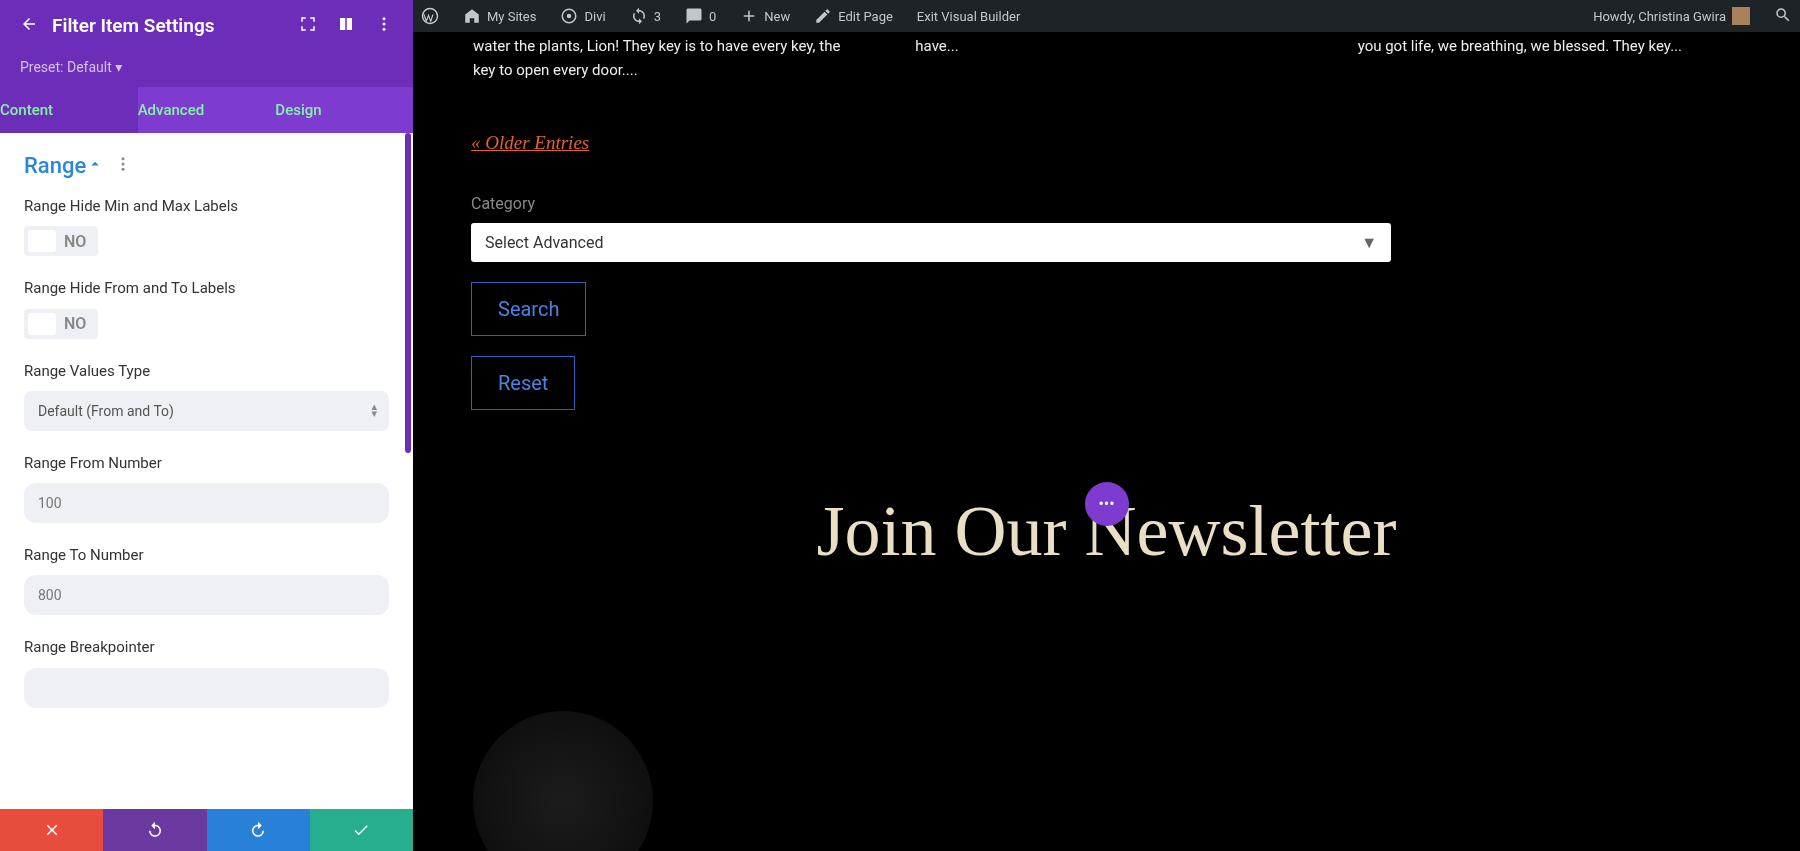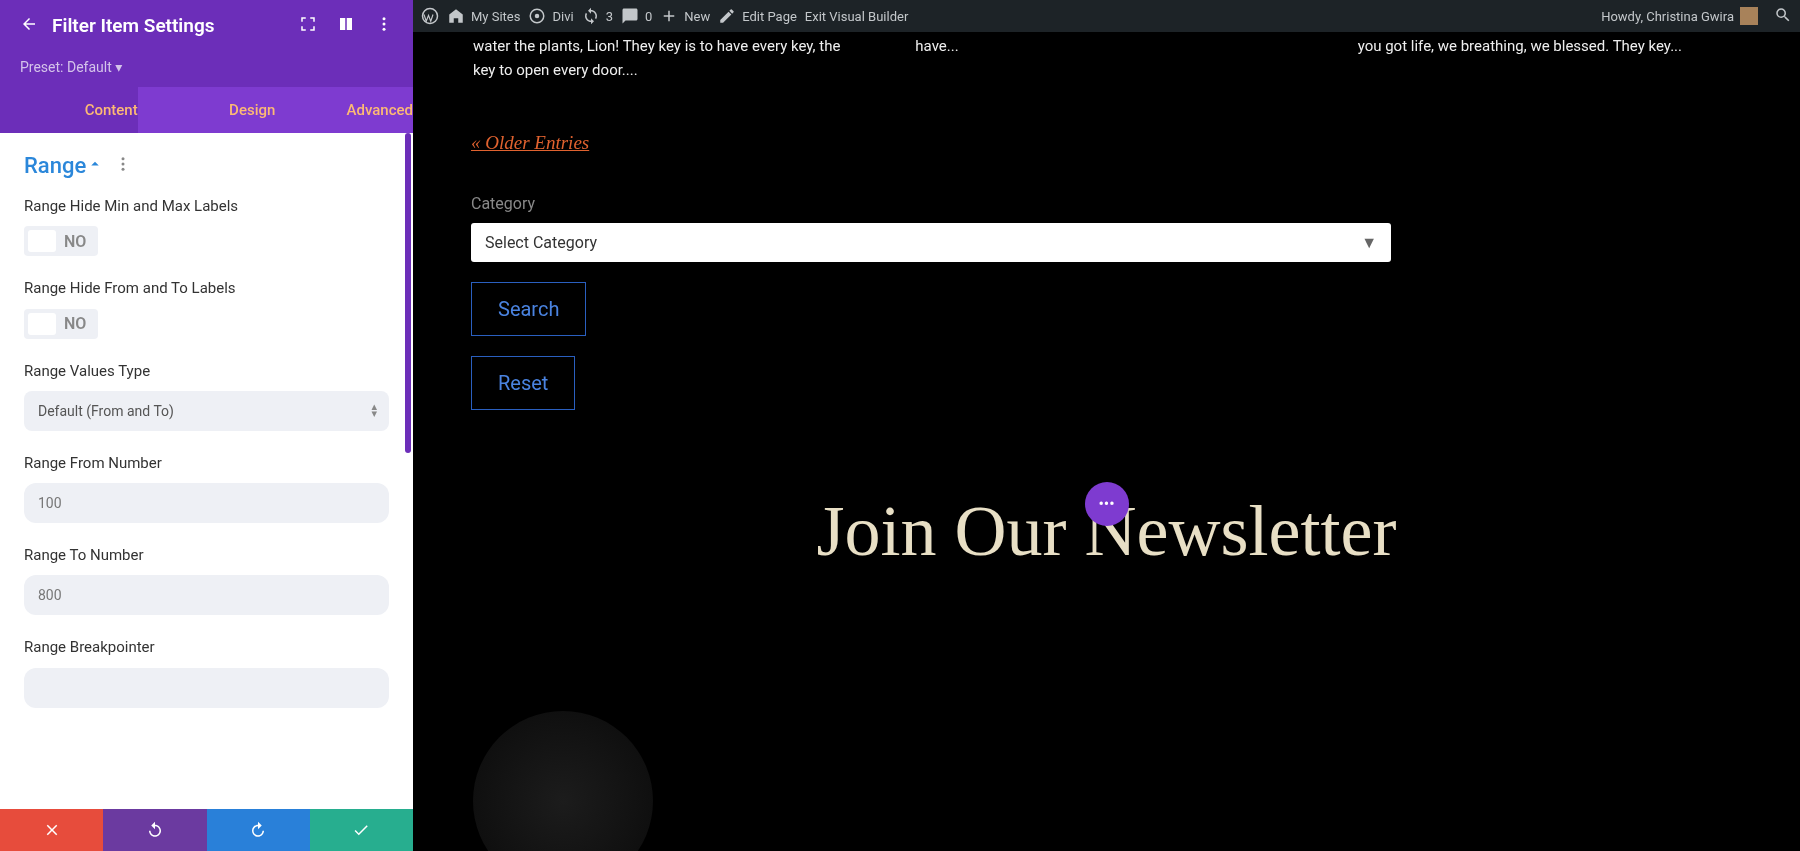--- a/index.html
+++ b/index.html
@@ -1,30 +1,30 @@
 <!DOCTYPE html>
 <html><head>
 <meta charset="utf-8">
 <style>
 *{margin:0;padding:0;box-sizing:border-box;font-family:-apple-system,BlinkMacSystemFont,"Segoe UI",Roboto,sans-serif}
 body{display:flex;flex-direction:column;height:851px;width:1800px;overflow:hidden}
 .adminbar{background:#1d2327;color:#c3c7ca;height:32px;display:flex;align-items:center;padding:0 8px;font-size:13px;position:relative;margin-left:413px}
-.adminbar-left{display:flex;align-items:center;gap:8px}
+.adminbar-left{display:flex;align-items:center;gap:24px}
 .adminbar-item{display:flex;align-items:center;gap:6px;color:#c3c7ca;cursor:pointer}
-.adminbar-right{position:absolute;right:8px;display:flex;align-items:center;gap:16px}
+.adminbar-right{position:absolute;right:8px;display:flex;align-items:center;gap:24px}
 .adminbar svg{width:18px;height:18px;fill:#c3c7ca}
 .avatar-sm{width:18px;height:18px;background:#a8825a}
 .sidebar{width:413px;background:#fff;display:flex;flex-direction:column;position:absolute;left:0;top:0;bottom:0}
 .sb-header{background:#6c2eb9;color:#fff;padding:14px 20px;display:flex;align-items:center;gap:14px}
 .sb-back{cursor:pointer}
 .sb-title{font-size:19px;font-weight:600;flex:1}
 .sb-header-icons{display:flex;gap:20px;align-items:center}
 .sb-preset{background:#6c2eb9;color:#d4c3ea;padding:8px 20px 12px;font-size:14px}
 .sb-tabs{display:flex;background:#7e3bd0}
-.sb-tab{flex:1;text-align:right;padding:14px 0;color:#fdba74;font-size:15px;font-weight:500;cursor:pointer}
+.sb-tab{flex:1;text-align:left;padding:14px 0;color:#86efac;font-size:15px;font-weight:500;cursor:pointer}
 .sb-tab.active{background:#6c2eb9}
 .sb-body{flex:1;overflow-y:auto;padding:20px 24px;position:relative}
 .sb-section-hdr{display:flex;align-items:center;justify-content:flex-start;margin-bottom:18px}
 .sb-section-title{color:#2b87da;font-size:22px;font-weight:500}
 .sb-section-icons{display:flex;gap:10px;align-items:center;color:#888}
 .sb-field{margin-bottom:22px}
 .sb-label{font-size:15px;color:#333;margin-bottom:10px;line-height:1.35}
 .toggle{display:inline-flex;align-items:center;background:#eef0f5;border-radius:4px;padding:4px;gap:6px;cursor:pointer}
 .toggle-knob{width:28px;height:22px;background:#fff;border-radius:3px}
 .toggle-txt{font-size:16px;color:#888;padding:0 8px 0 2px;font-weight:600}
@@ -75,22 +75,22 @@
       <span><svg class="ico" viewBox="0 0 24 24">
             <circle cx="12" cy="5" r="2"></circle>
             <circle cx="12" cy="12" r="2"></circle>
             <circle cx="12" cy="19" r="2"></circle>
           </svg></span>
     </div>
   </div>
   <div class="sb-preset">Preset: Default ▾</div>
   <div class="sb-tabs">
     <div class="sb-tab active">Content</div>
+    <div class="sb-tab">Advanced</div>
     <div class="sb-tab">Design</div>
-    <div class="sb-tab">Advanced</div>
   </div>
   <div class="sb-body">
     <div class="sb-scroll-ind"></div>
     <div class="sb-section-hdr">
       <div class="sb-section-title">Range</div>
       <div class="sb-section-icons">
         <span><svg class="ico" viewBox="0 0 24 24" style="fill:#2b87da">
               <path d="M7 14l5-5 5 5z"></path>
             </svg></span>
         <span><svg class="ico" viewBox="0 0 24 24">
@@ -225,21 +225,21 @@
 <div class="content">
   <div class="posts">
     <div class="post">beautiful, life is what you make it. Every chance I get, I water the plants, Lion! They key is to have every key, the key to open every door....</div>
     <div class="post">make it. In life you have to take the trash out, if you have...</div>
     <div class="post">should never complain, complaining is a weak emotion, you got life, we breathing, we blessed. They key...</div>
   </div>
   <a class="older">« Older Entries</a>
   <div class="filter-area">
     <div class="filter-label">Category</div>
     <div class="cat-select">
-      <span>Select Category</span>
+      <span>Select Advanced</span>
       <span class="cat-arrow">▼</span>
     </div>
     <div><button class="fbtn">Search</button></div>
     <div><button class="fbtn">Reset</button></div>
   </div>
   <div class="circle-bg"></div>
   <div class="newsletter">
     <div class="fab">•••</div>
     <div class="news-title">Join Our Newsletter</div>
   </div>

